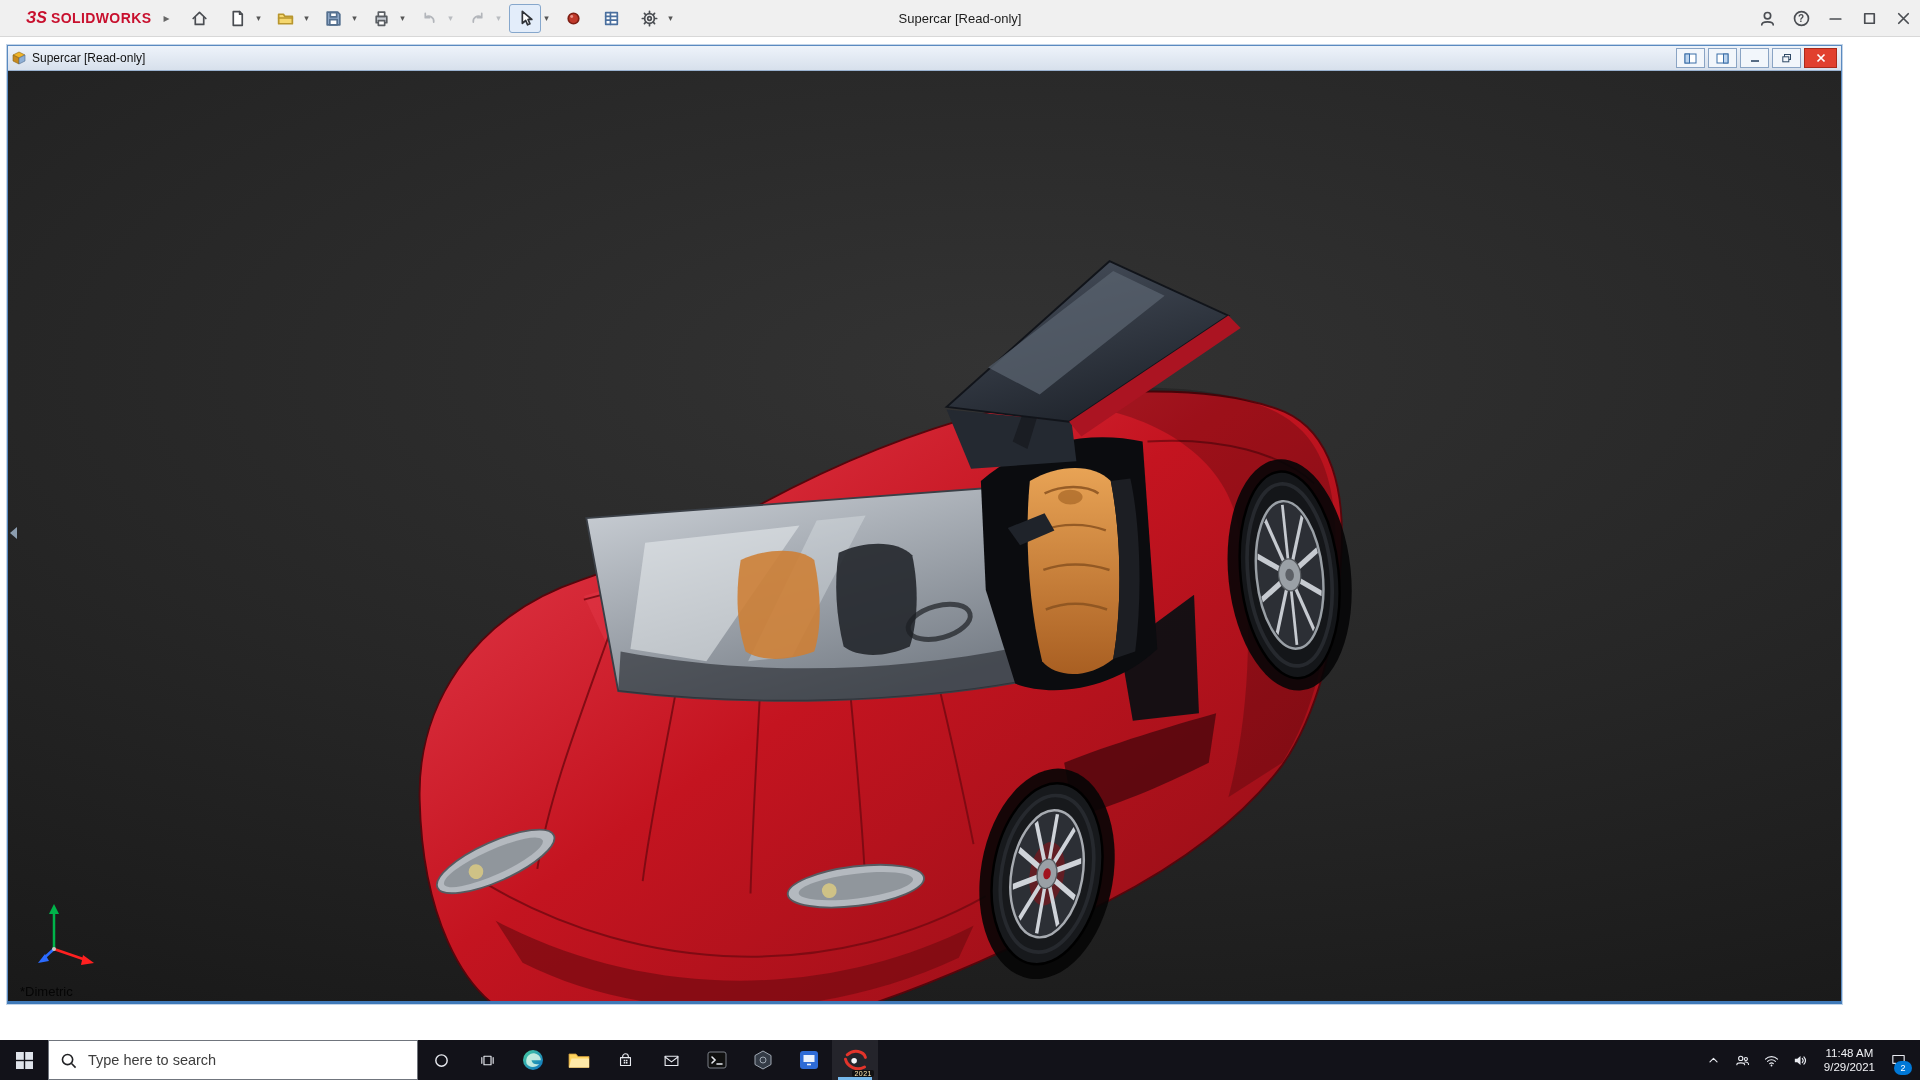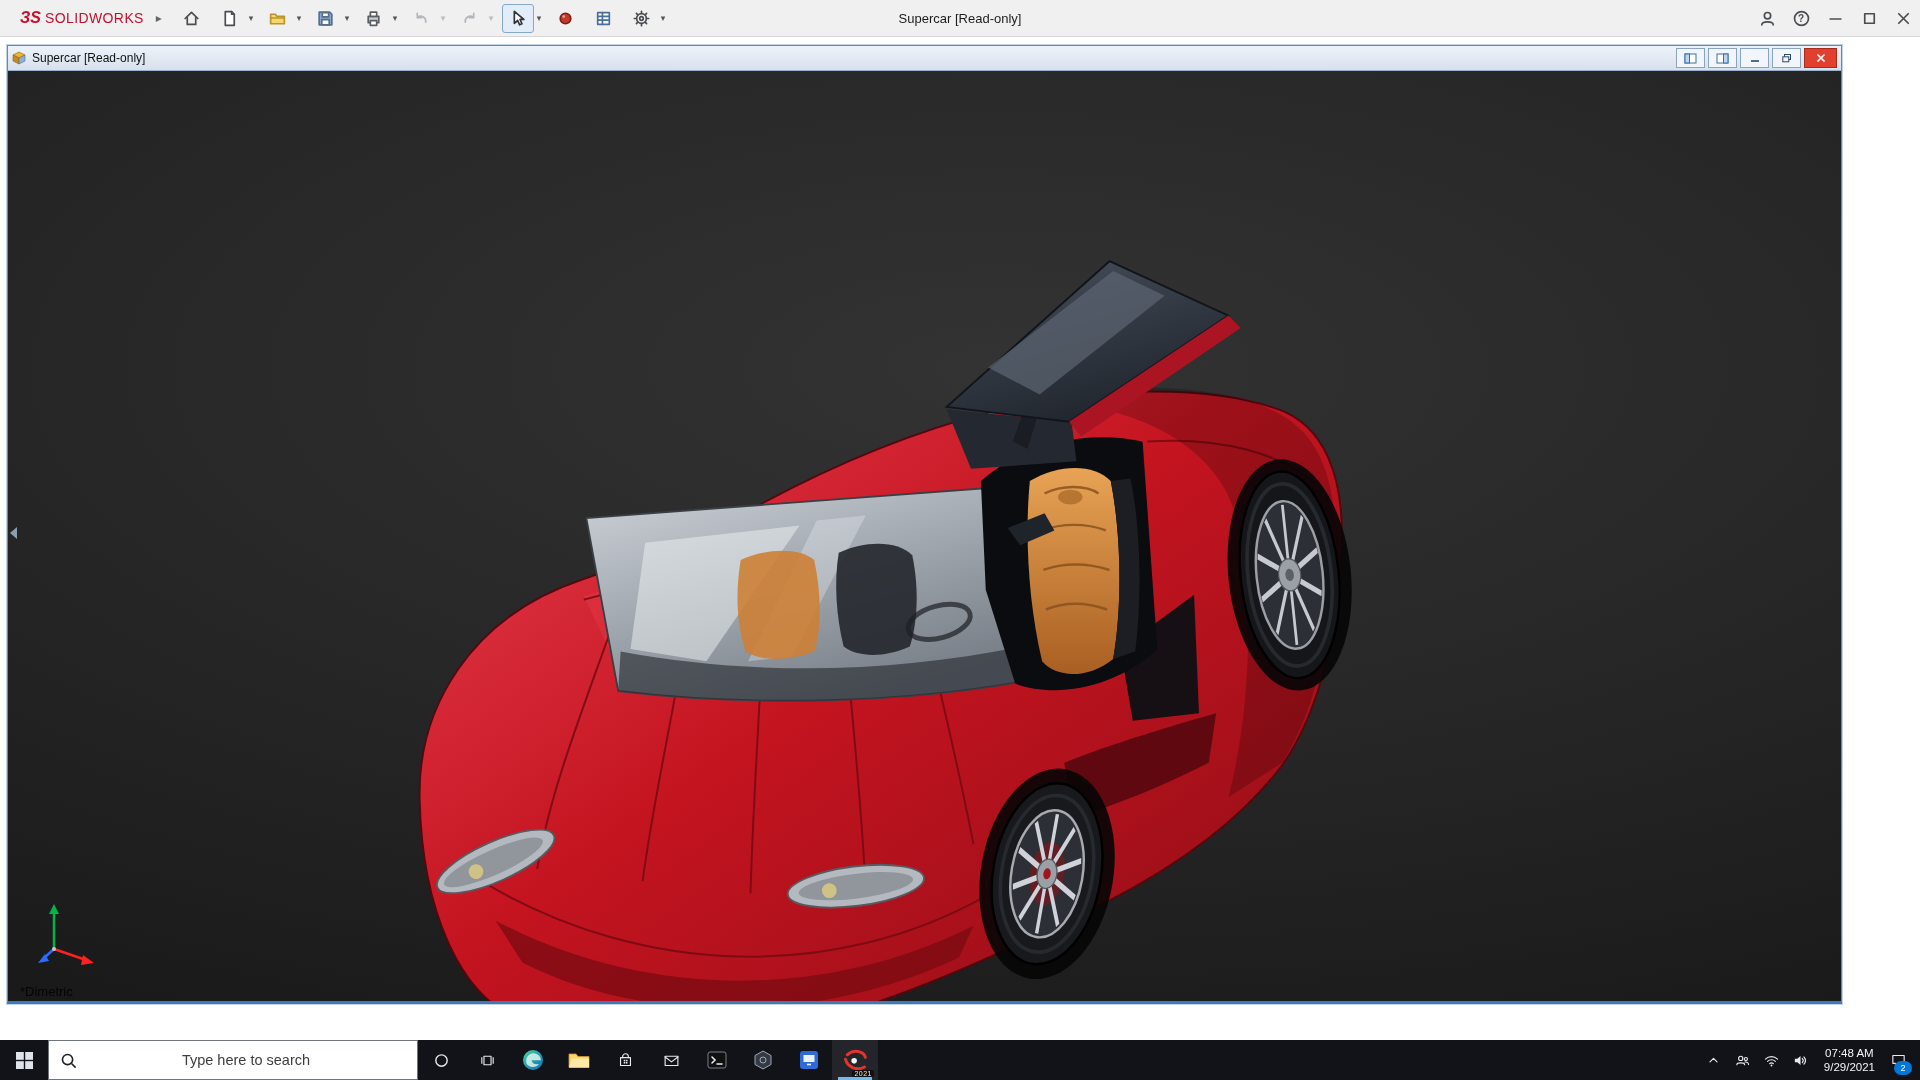--- a/index.html
+++ b/index.html
@@ -2,24 +2,24 @@
 <html style="--brand-red: #c8102e; --car-red: #c41420; --car-red-light: #e4384a; --car-red-dark: #8c0d15; --seat-orange: #d8893b; --glass-gray: #98a0a8; --wing-dark: #323945; --tire-dark: #141619; --rim-silver: #c6cad0; --viewport-center: #333333; --viewport-edge: #141414; --taskbar-bg: #121219; --doc-border: #5a8ac0; --close-red: #e1402e; --accent-blue: #0078d7;"><head>
 <meta charset="utf-8">
 <style>
   html,body{margin:0;padding:0;background:#000;}
   .screen{position:relative;width:1920px;height:1080px;overflow:hidden;background:#fff;
           font-family:"Liberation Sans",sans-serif;-webkit-font-smoothing:antialiased;}
 
   
   .app-titlebar{position:absolute;left:0;top:0;right:0;height:36px;background:#f0f0f0;
                 border-bottom:1px solid #d8d8d8;display:flex;align-items:center;}
-  .tb-left{display:flex;align-items:center;padding-left:20px;gap:4px;}
+  .tb-left{display:flex;align-items:center;padding-left:26px;gap:4px;}
   .brand{display:flex;align-items:center;gap:4px;margin-right:6px;}
   .brand-glyph{color:var(--brand-red,#c8102e);font-weight:bold;font-style:italic;font-size:16px;}
-  .brand-text{color:var(--brand-red,#c8102e);font-weight:normal;font-size:14px;letter-spacing:.4px;}
+  .brand-text{color:var(--brand-red,#c8102e);font-weight:bold;font-size:14px;letter-spacing:.4px;}
   .flyout-arrow{color:#666;font-size:12px;margin:0 10px 0 2px;cursor:pointer;}
   .toolbar{display:flex;align-items:center;gap:2px;}
   .tgrp{display:flex;align-items:center;margin-right:4px;}
   .tbtn{height:27px;min-width:26px;display:flex;align-items:center;justify-content:center;
         border:1px solid transparent;border-radius:3px;padding:0 2px;cursor:pointer;}
   .tbtn.selected{background:#e3edfa;border-color:#86a7cc;}
   .caret{font-size:9px;color:#555;width:10px;text-align:center;cursor:pointer;}
   .caret.muted{color:#b9bcc0;}
   svg.ic{width:19px;height:19px;stroke:#4a4d52;fill:none;stroke-width:1.6;
          stroke-linecap:round;stroke-linejoin:round;}
@@ -50,21 +50,21 @@
               border-top:6px solid transparent;border-bottom:6px solid transparent;
               border-right:7px solid #9fb3c8;opacity:.85;}
 
   
   .taskbar{position:absolute;left:0;right:0;bottom:0;height:40px;background:var(--taskbar-bg,#121219);
            display:flex;align-items:stretch;color:#e8eaf0;}
   .tb-start{width:48px;display:flex;align-items:center;justify-content:center;cursor:pointer;}
   .tb-search{width:346px;background:#fff;border:1px solid #70757d;display:flex;align-items:center;
              gap:9px;padding:0 11px;}
   .tb-search input{border:none;outline:none;background:transparent;font-size:14.5px;color:#111;width:100%;
-                   font-family:"Liberation Sans",sans-serif;text-align:center;}
+                   font-family:"Liberation Sans",sans-serif;}
   .tb-search input::placeholder{color:#3d3d3d;}
   .tb-icons{display:flex;}
   .app-ic{width:46px;display:flex;align-items:center;justify-content:center;position:relative;cursor:pointer;}
   .app-ic.active{background:rgba(255,255,255,.08);}
   .app-ic.active::after{content:"";position:absolute;left:6px;right:6px;bottom:0;height:3px;background:#76b9ed;}
   .sw-year{position:absolute;right:4px;bottom:3px;font-size:7px;color:#ffe9b0;background:rgba(10,10,10,.7);
            padding:0 2px;border-radius:2px;letter-spacing:.5px;}
   .tb-tray{margin-left:auto;display:flex;align-items:center;}
   .tray-ic{width:29px;height:40px;display:flex;align-items:center;justify-content:center;position:relative;cursor:pointer;}
   svg.tic{width:17px;height:17px;stroke:#e8eaf0;fill:none;stroke-width:1.6;stroke-linecap:round;stroke-linejoin:round;}
@@ -517,21 +517,21 @@
           </svg>
       </div>
       <div class="tray-ic">
         <svg class="tic" viewBox="0 0 24 24">
             <path d="M4,9.5 h3.5 L12,5.5 v13 L7.5,14.5 H4 Z" fill="#e8eaf0" stroke="none"></path>
             <path d="M14.5,9 a4.5,4.5 0 0 1 0,6"></path>
             <path d="M16.8,6.8 a8,8 0 0 1 0,10.4"></path>
           </svg>
       </div>
       <div class="tray-clock">
-        <div>07:48 AM</div>
+        <div>11:48 AM</div>
         <div>9/29/2021</div>
       </div>
       <div class="tray-ic">
         <svg class="tic" viewBox="0 0 24 24">
             <path d="M4,5 h16 v11 h-8 l-4,3.5 v-3.5 h-4 Z"></path>
           </svg>
         <span class="badge">2</span>
       </div>
       <div class="show-desktop"></div>
     </div>

